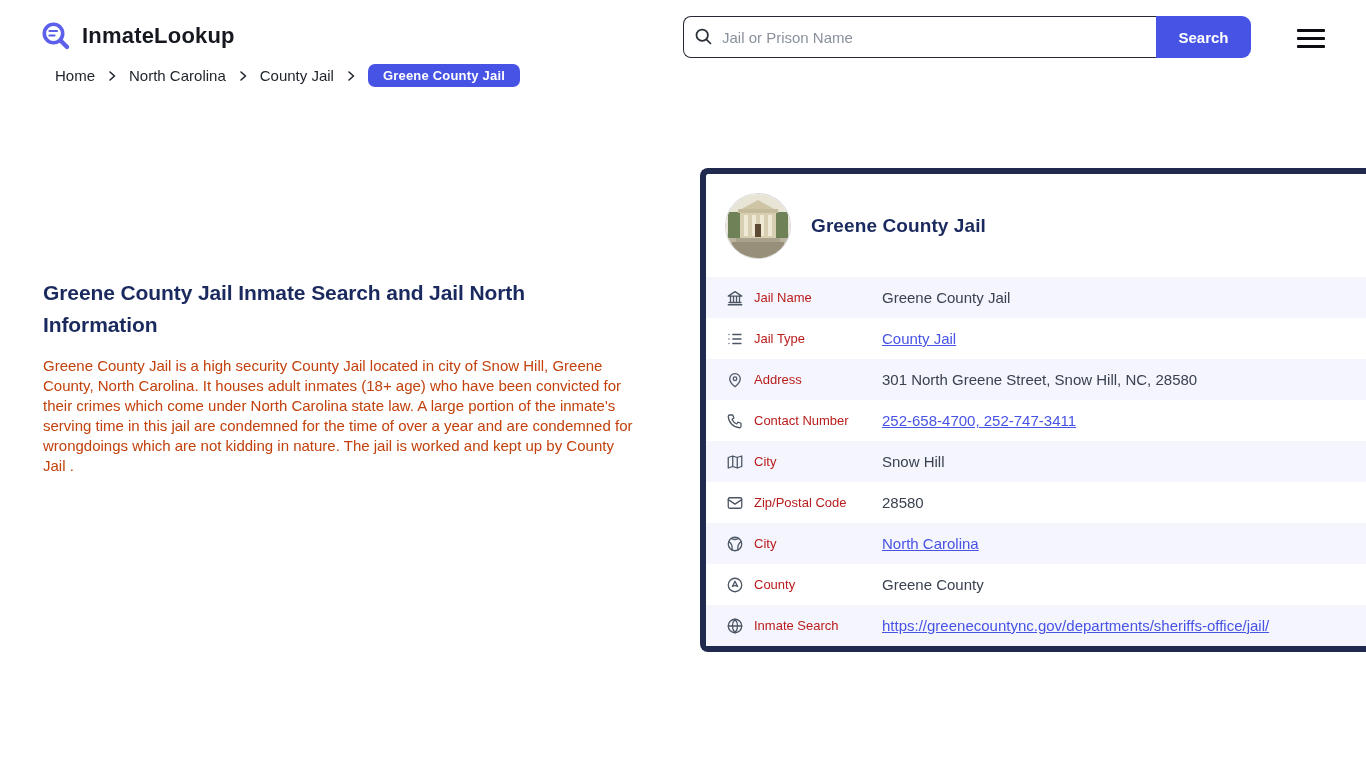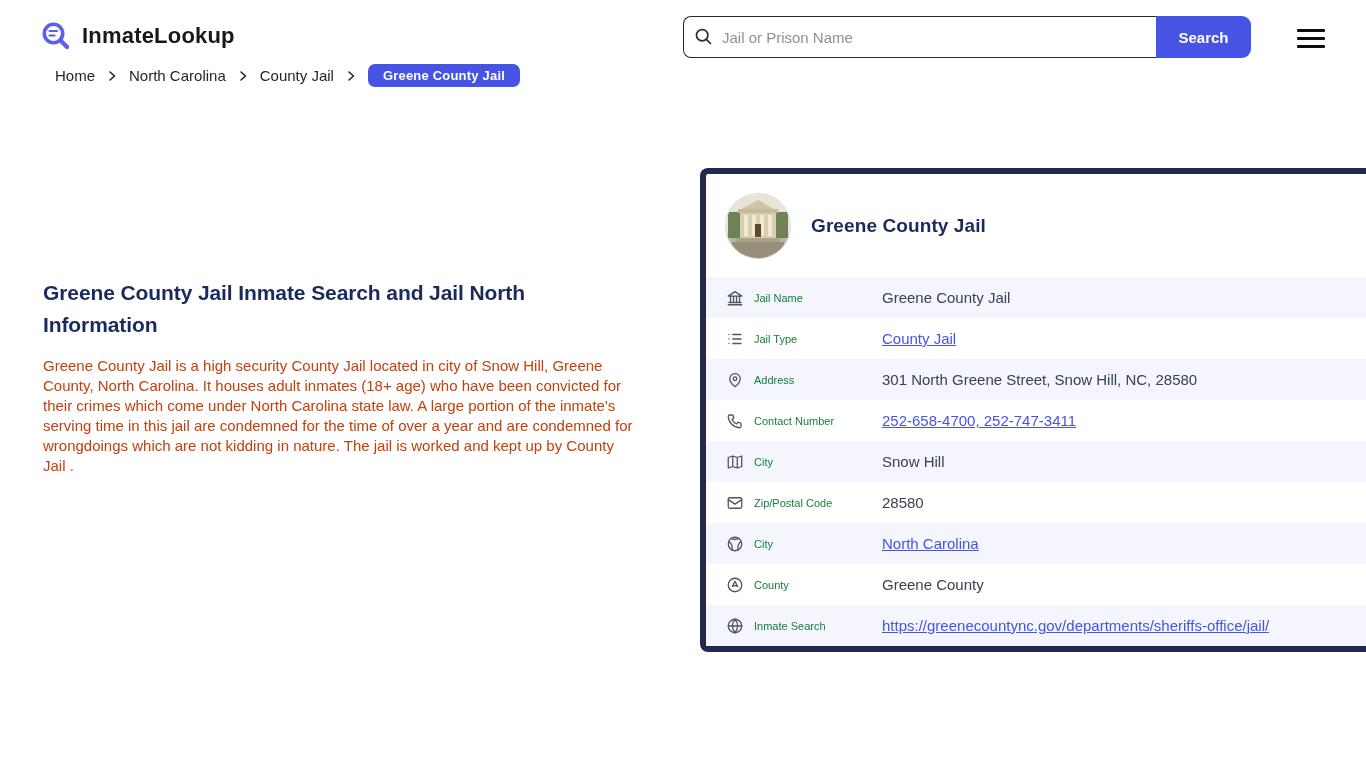--- a/index.html
+++ b/index.html
@@ -45,21 +45,21 @@
   }
   .card-header { height:103px; display:flex; align-items:center; gap:21px; padding-left:20px; }
   .avatar { width:64px; height:64px; border-radius:50%; overflow:hidden; flex:0 0 auto; box-shadow:0 0 0 1px #d8d8d8; }
   .card-title { font-size:19px; font-weight:700; color:#1b2a5e; letter-spacing:0.1px; }
 
   .info-table { width:100%; }
   .info-row { display:flex; align-items:center; height:41px; padding-left:20px; background:#fff; }
   .info-row:nth-child(odd) { background:#f4f5fd; }
   .row-icon { width:18px; height:18px; flex:0 0 auto; margin-right:10px; display:flex; align-items:center; }
   .row-icon svg { width:18px; height:18px; }
-  .row-label { width:128px; flex:0 0 auto; font-size:11px; color:#15803d; }
+  .row-label { width:128px; flex:0 0 auto; font-size:13px; color:#b91c1c; }
   .row-value { font-size:15px; color:#3a4250; }
   a.row-value { color:#4753e5; text-decoration:underline; cursor:pointer; }
 
   
   .footer { position:absolute; left:0; top:738px; width:1366px; height:30px; background:#f5f5fd; }
   .footer-logo-cut { position:absolute; left:16px; top:14px; width:30px; height:30px; border-radius:50%; background:#4753e5; }
   .footer-logo-cut::after { content:""; position:absolute; left:7px; top:7px; width:12px; height:12px; border:2.5px solid #ffffff; border-radius:50%; }
 </style>
 </head>
 <body>

